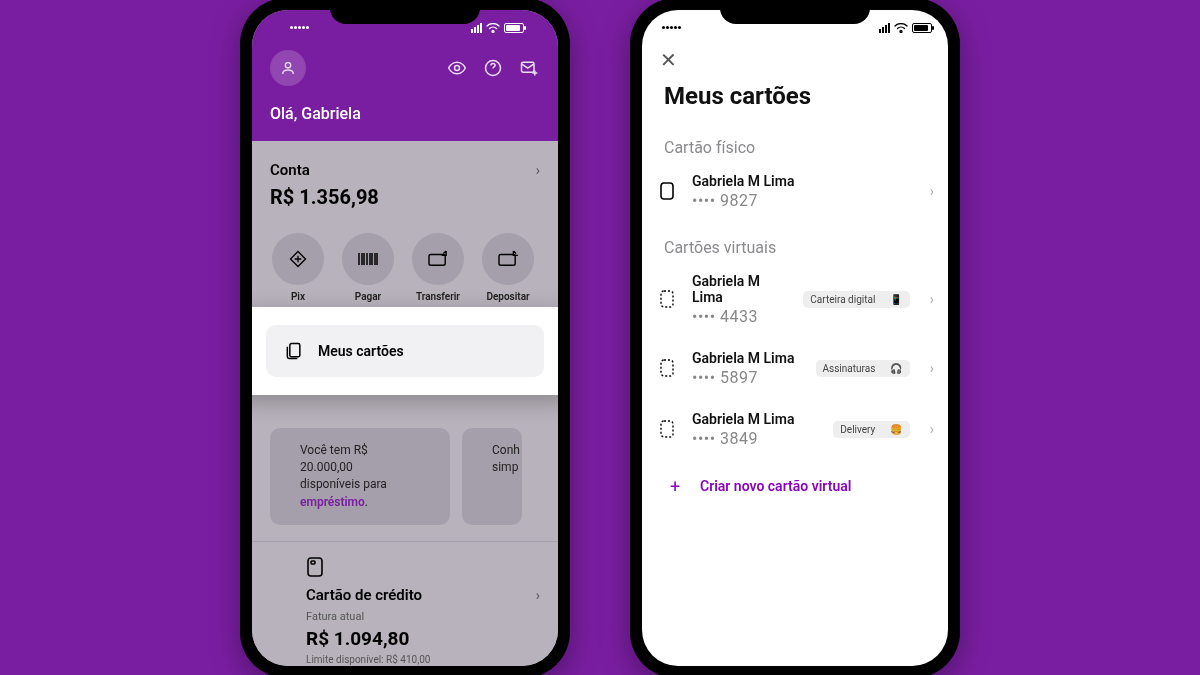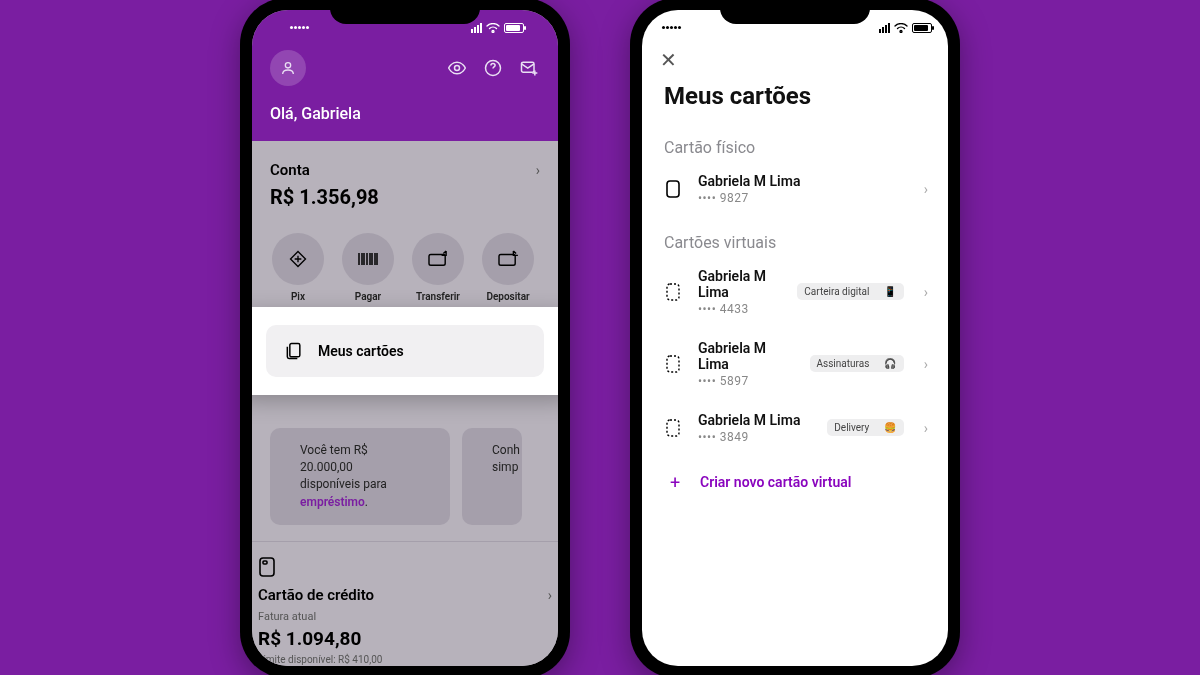--- a/index.html
+++ b/index.html
@@ -131,41 +131,41 @@
     padding:14px 30px;
     font-size:12px;
     color:#222;
     line-height:1.45;
     width: 180px;
     flex-shrink:0;
   }
   .tip-card .em { color:#7a1ea1; font-weight:600; }
   .divider { height:1px; background:#a59fab; margin:16px 0 0; }
 
-  .cc-section { padding: 14px 6px 0; }
+  .cc-section { padding: 14px 18px 0; margin-left: 36px; }
   .cc-section .cc-icon { margin-bottom:8px; }
   .cc-sub { font-size:11px; color:#555; margin-top:6px; }
   .cc-amount { font-size:19px; font-weight:700; margin-top:4px; }
   .cc-limit { font-size:10px; color:#555; margin-top:4px; }
 
   
   .cards-screen { background:#fff; color:#111; height:100%; display:flex; flex-direction:column; }
   .cards-screen .status-bar { color:#000; }
   .close-row { padding: 2px 18px 0; }
   .close-x { font-size:20px; color:#555; }
   .title { font-size:24px; font-weight:700; padding: 10px 22px 22px; }
   .section-label { font-size:16px; color:#8a8a8f; padding: 6px 22px 4px; }
   .card-row {
     display:flex; align-items:center; gap:14px;
-    padding: 12px 20px;
+    padding: 12px 14px;
   }
   .card-row .card-ic { width:22px; display:flex; justify-content:center; }
   .card-row .info { flex:1; }
   .card-row .name { font-size:14px; font-weight:600; }
-  .card-row .digits { font-size:12px; color:#888; margin-top:2px; letter-spacing:.5px;}
+  .card-row .digits { font-size:16px; color:#888; margin-top:2px; letter-spacing:.5px;}
   .pill {
     background:#eeeeef; border-radius:5px;
     font-size:10px; padding:3px 7px; color:#444;
     display:flex; align-items:center; gap:15px;
     white-space:nowrap;
   }
   .card-row .chev { color:#aaa; font-size:14px; margin-left:6px; }
 
   .create-row {
     display:flex; align-items:center; gap:14px;

